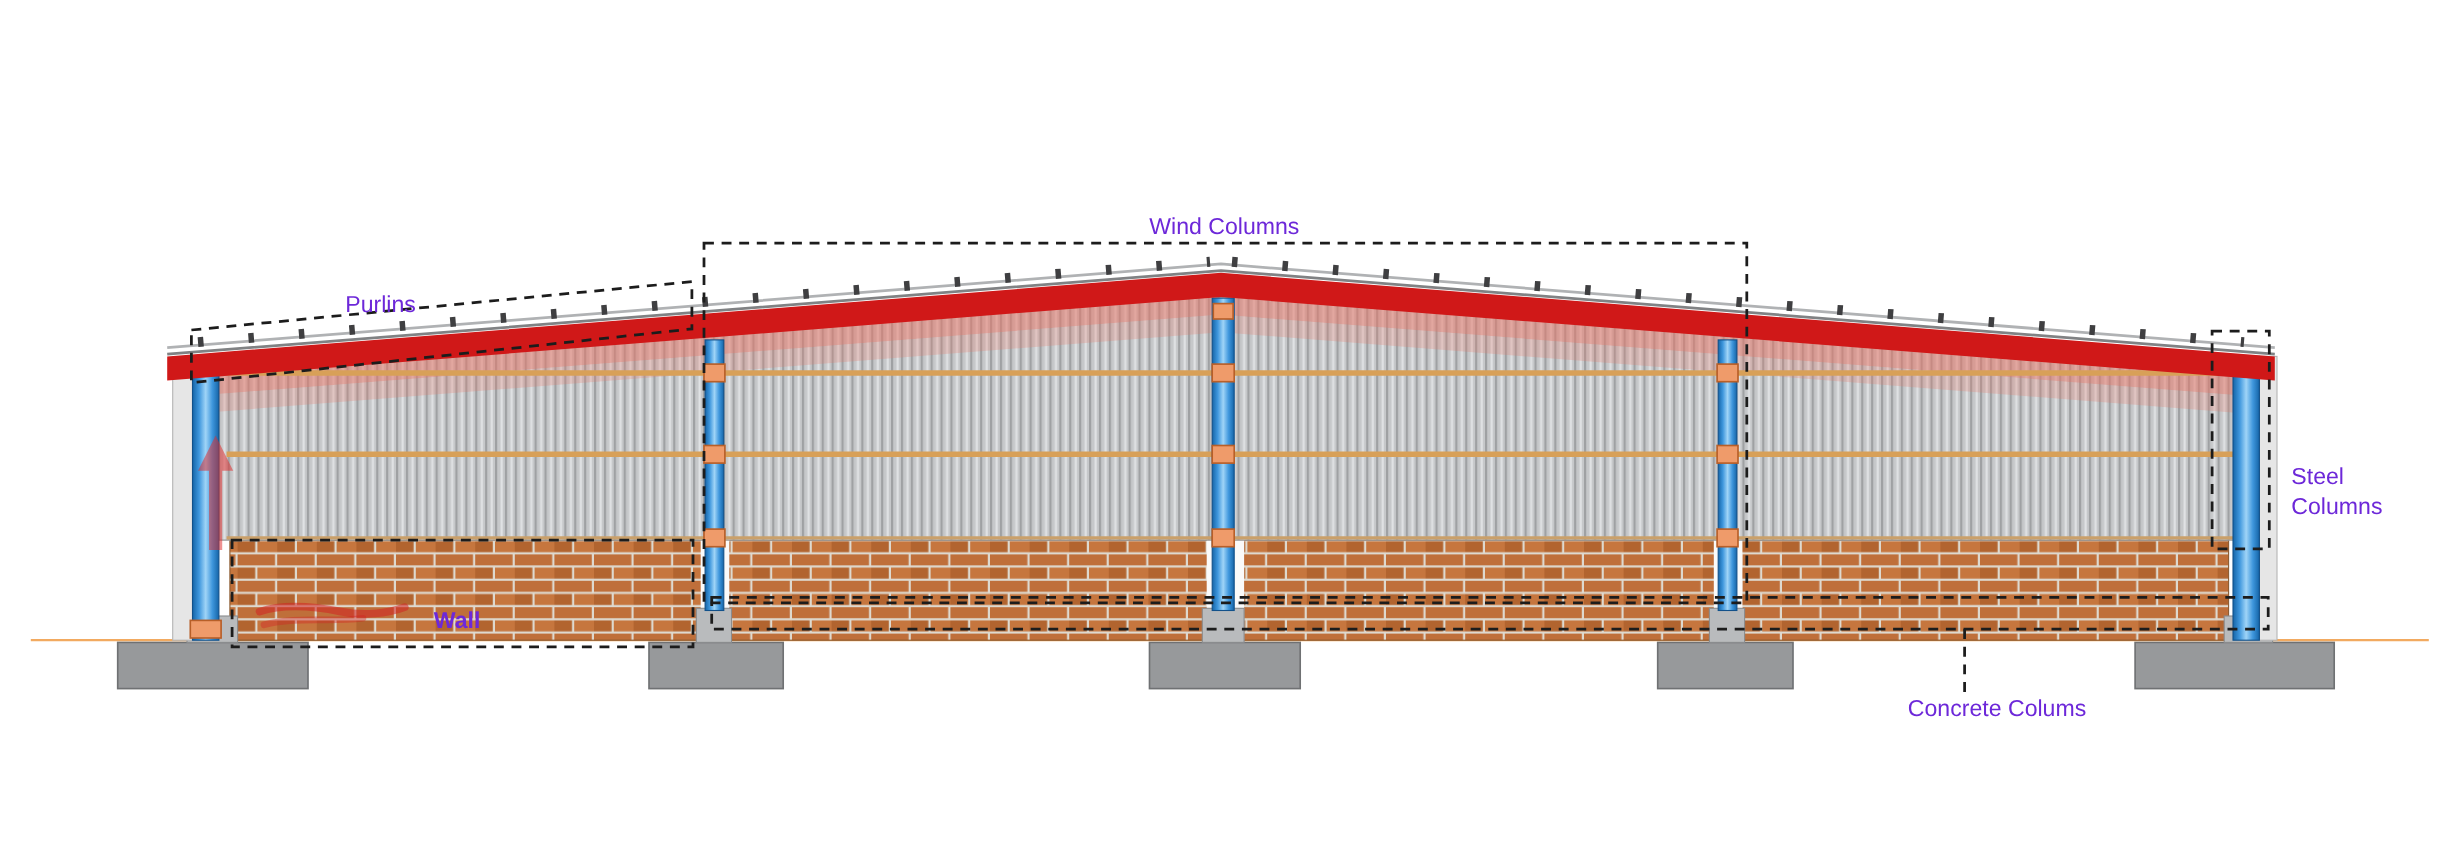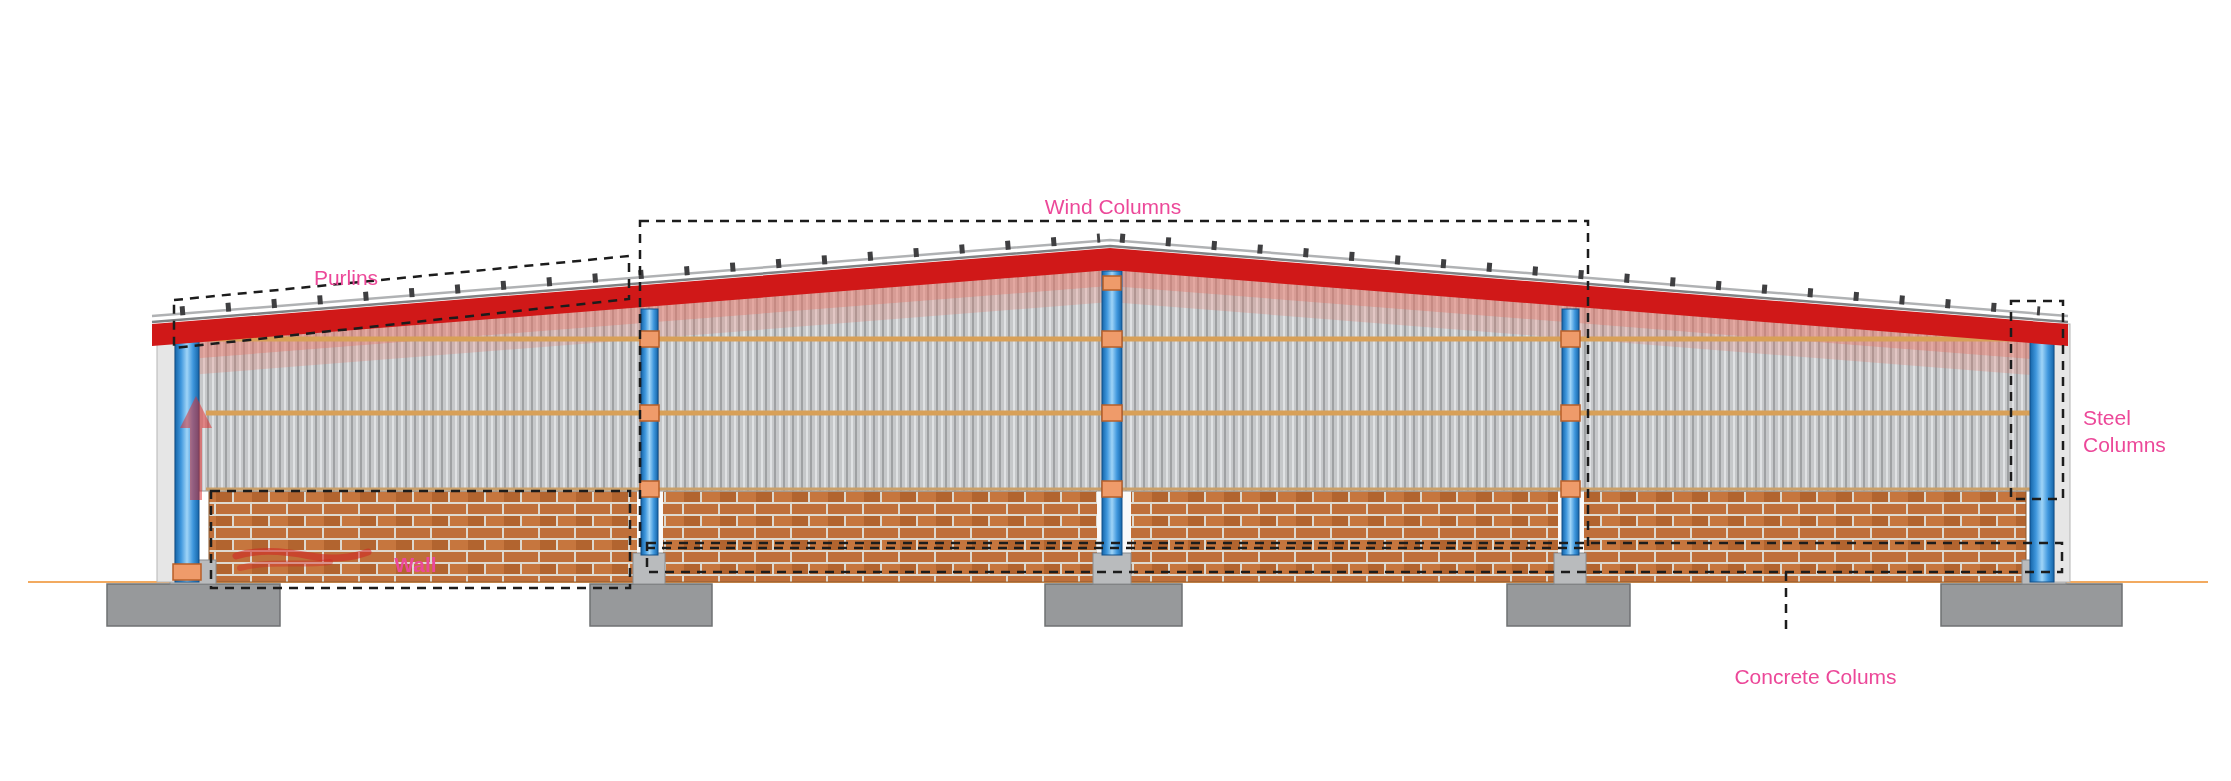--- a/index.html
+++ b/index.html
@@ -8,21 +8,21 @@
     width:2231px; height:781px;
     background:#ffffff;
     overflow:hidden;
     font-family:"Liberation Sans", sans-serif;
   }
   .stage svg { position:absolute; left:0; top:0; }
   .label {
     position:absolute;
     font-size:21px;
     line-height:1.3;
-    color:#ec4899;
+    color:#6d28d9;
     white-space:normal;
   }
   .center { text-align:center; }
 </style>
 </head>
 <body>
 
 <div class="stage">
 
   <svg width="2231" height="781" viewBox="0 0 2231 781">
@@ -122,19 +122,19 @@
       <rect x="211" y="491" width="419" height="97"></rect>
       <rect x="647" y="543" width="1415" height="29"></rect>
       <line x1="1786" y1="572" x2="1786" y2="630"></line>
     </g>
   </svg>
 
   <div class="label center" style="left:286px; top:264px; width:120px;text-align:center;">Purlins</div>
 
   <div class="label center" style="left:1008px; top:193px; width:210px;">Wind Columns</div>
 
-  <div class="label" style="left:2083px; top:404px; width:105px;">Steel Columns</div>
+  <div class="label" style="left:2083px; top:420px; width:105px;">Steel Columns</div>
 
   <div class="label center" style="left:368px; top:551px; width:95px;font-weight:bold;">Wall</div>
 
-  <div class="label center" style="left:1698px; top:631px; width:235px;margin-top:32px;">Concrete Colums</div>
+  <div class="label center" style="left:1698px; top:631px; width:235px;">Concrete Colums</div>
 
 </div>
 
 </body></html>

